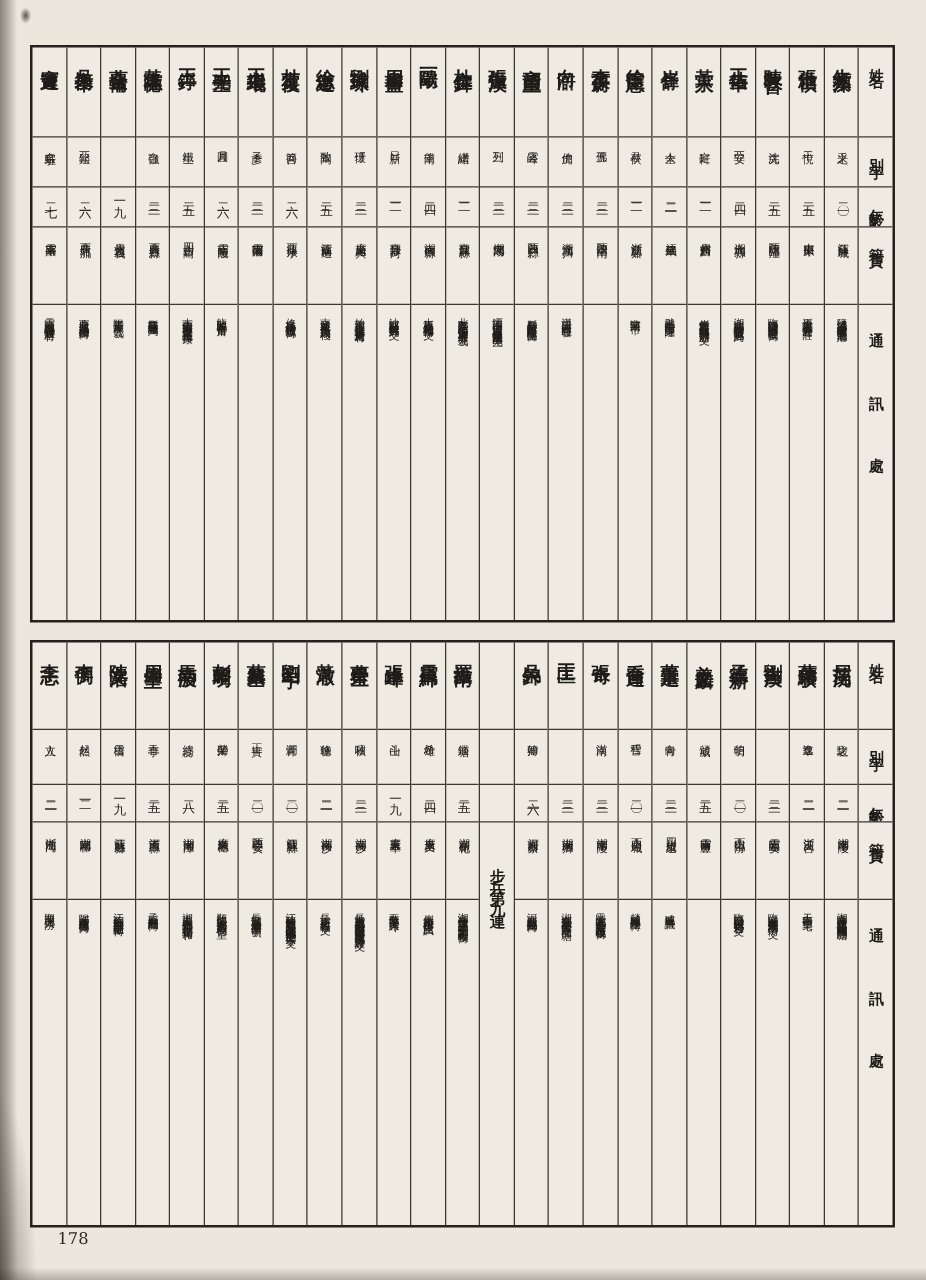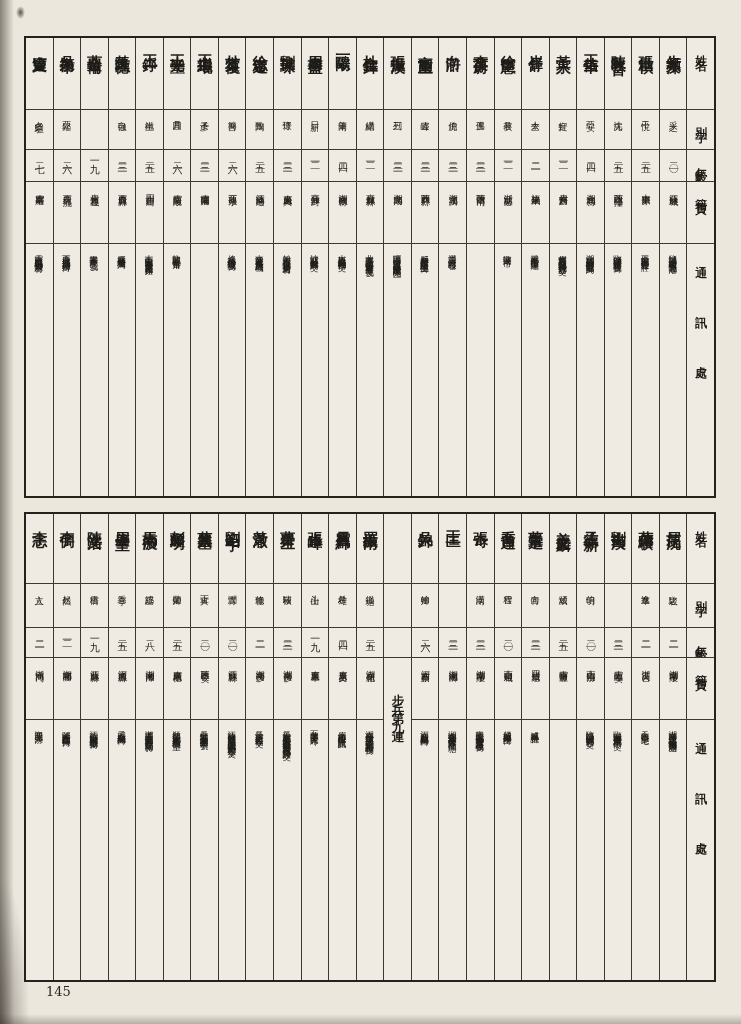--- a/index.html
+++ b/index.html
@@ -904,13 +904,13 @@
     </div>
     <div class="cell native-cell">
       <span class="vtext native-text">浙江海門</span>
     </div>
     <div class="cell addr-cell">
       <span class="vtext addr-text">海門北岸大汾</span>
     </div>
   </div>
   </section>
 
-<div class="page-number">145</div>
+<div class="page-number">178</div>
 
 </body></html>

